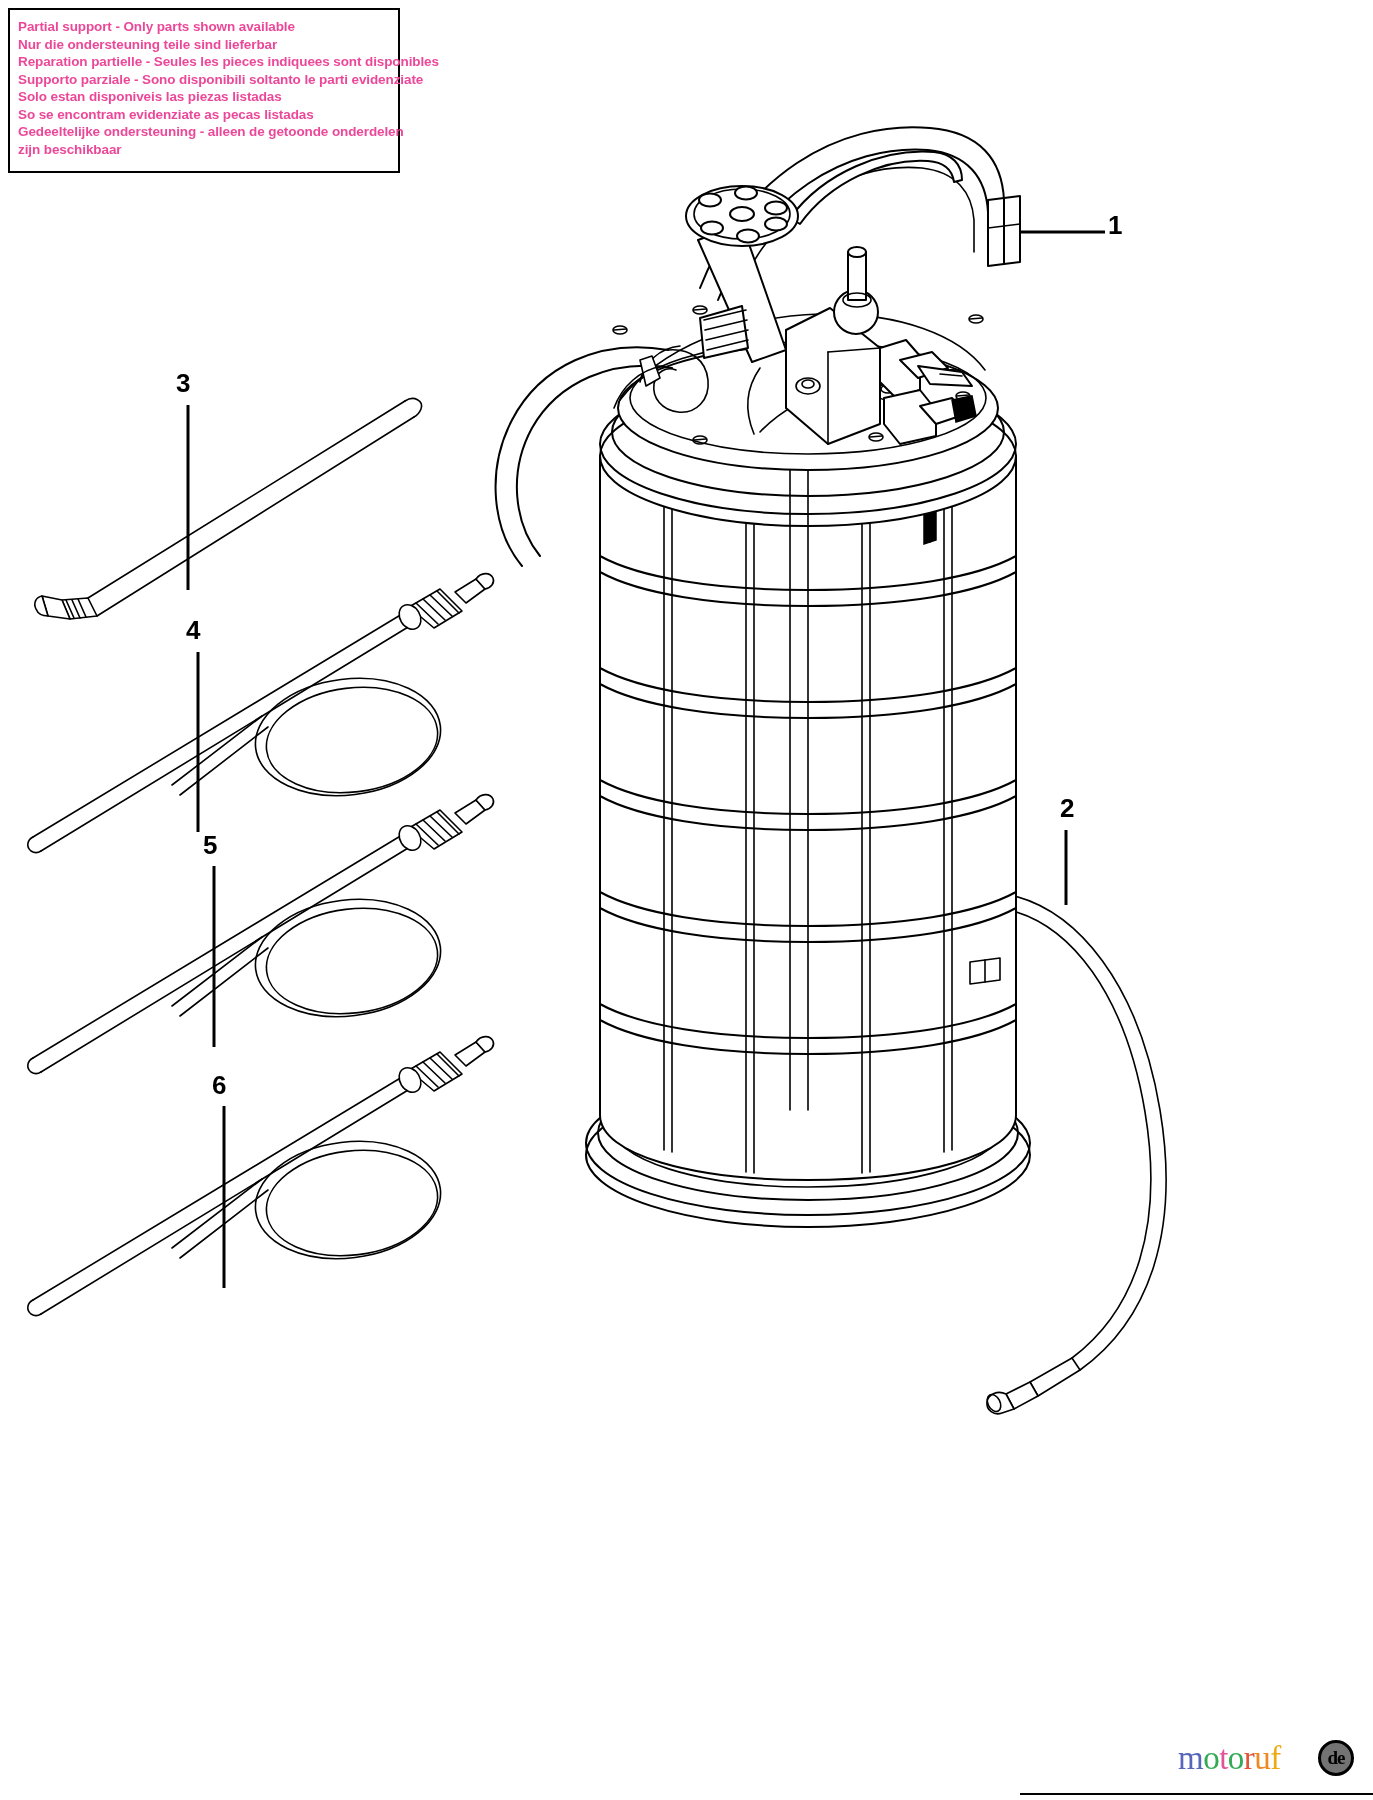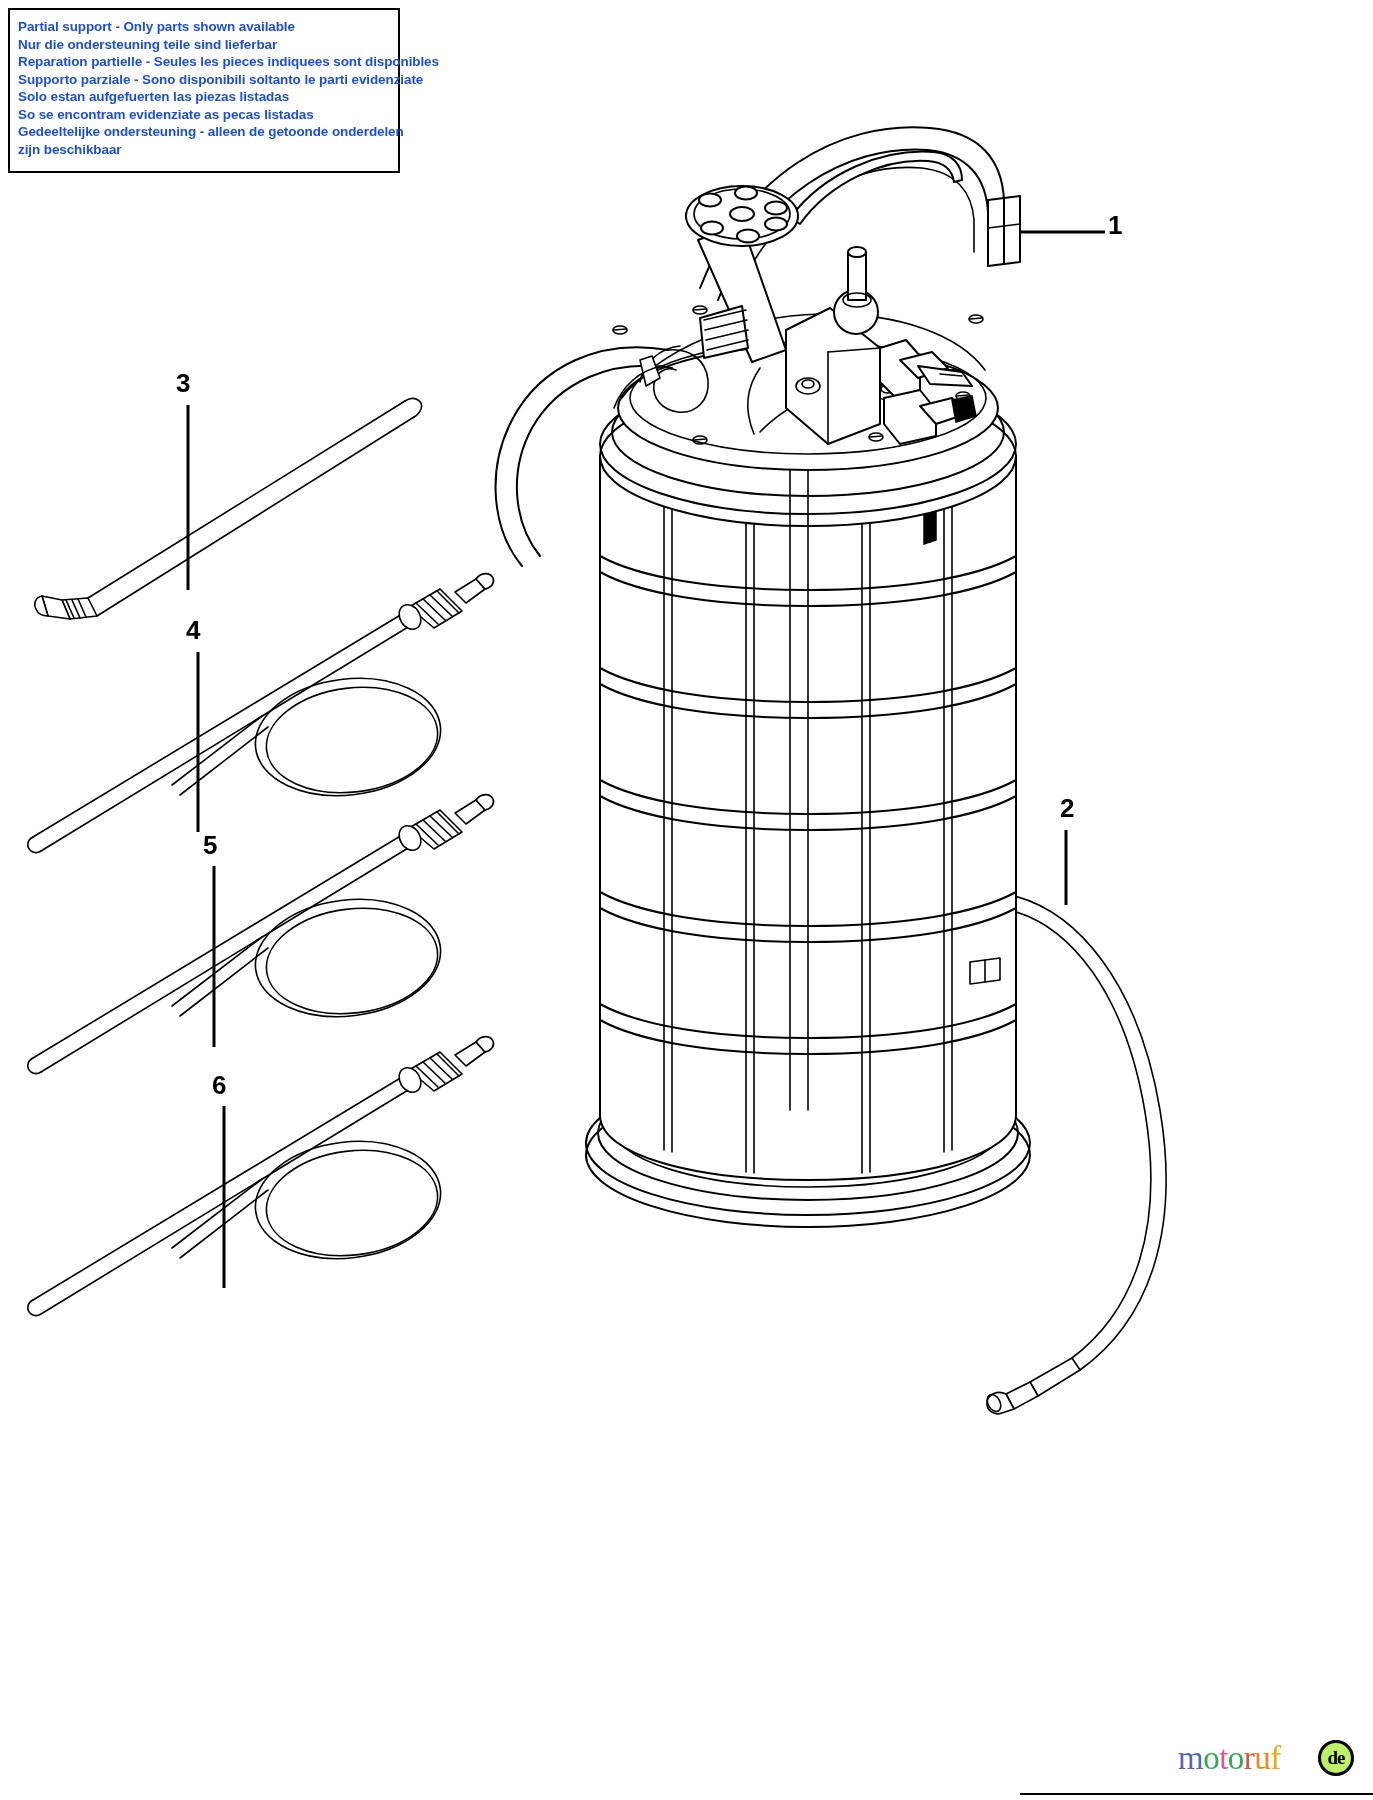--- a/index.html
+++ b/index.html
@@ -30,21 +30,21 @@
     border: 2px solid #000;
     box-sizing: border-box;
     padding: 8px 0 0 8px;
     background: #fff;
   }
   #notice-box .line {
     font-family: "Liberation Sans", sans-serif;
     font-size: 13.5px;
     font-weight: 700;
     line-height: 17.5px;
-    color: #1d4ed8;
+    color: #ec4899;
     white-space: nowrap;
     letter-spacing: -0.1px;
   }
   
   .callout {
     position: absolute;
     font-family: "Liberation Sans", sans-serif;
     font-size: 26px;
     font-weight: 700;
     color: #000;
@@ -115,21 +115,21 @@
   #watermark .ch { display: inline-block; }
   #wm-badge {
     position: absolute;
     left: 1318px;
     top: 1740px;
     width: 36px;
     height: 36px;
     border: 3px solid #000;
     border-radius: 50%;
     box-sizing: border-box;
-    background: #bef264;
+    background: #737373;
     font-family: "Liberation Serif", serif;
     font-size: 19px;
     font-weight: 700;
     color: #000;
     text-align: center;
     line-height: 30px;
     letter-spacing: -1px;
   }
   #wm-rule {
     position: absolute;
@@ -143,21 +143,21 @@
 </head>
 <body>
 
 <div id="page">
 
   <div id="notice-box">
     <div class="line">Partial support - Only parts shown available</div>
     <div class="line">Nur die ondersteuning teile sind lieferbar</div>
     <div class="line">Reparation partielle - Seules les pieces indiquees sont disponibles</div>
     <div class="line">Supporto parziale - Sono disponibili soltanto le parti evidenziate</div>
-    <div class="line">Solo estan aufgefuerten las piezas listadas</div>
+    <div class="line">Solo estan disponiveis las piezas listadas</div>
     <div class="line">So se encontram evidenziate as pecas listadas</div>
     <div class="line">Gedeeltelijke ondersteuning - alleen de getoonde onderdelen</div>
     <div class="line">zijn beschikbaar</div>
   </div>
 
   <svg id="drawing" viewBox="0 0 1373 1800">
 
     <line class="leader" x1="1105" y1="232" x2="1020" y2="232"></line>
     <line class="leader" x1="1066" y1="830" x2="1066" y2="905"></line>
     <line class="leader" x1="188" y1="405" x2="188" y2="590"></line>

